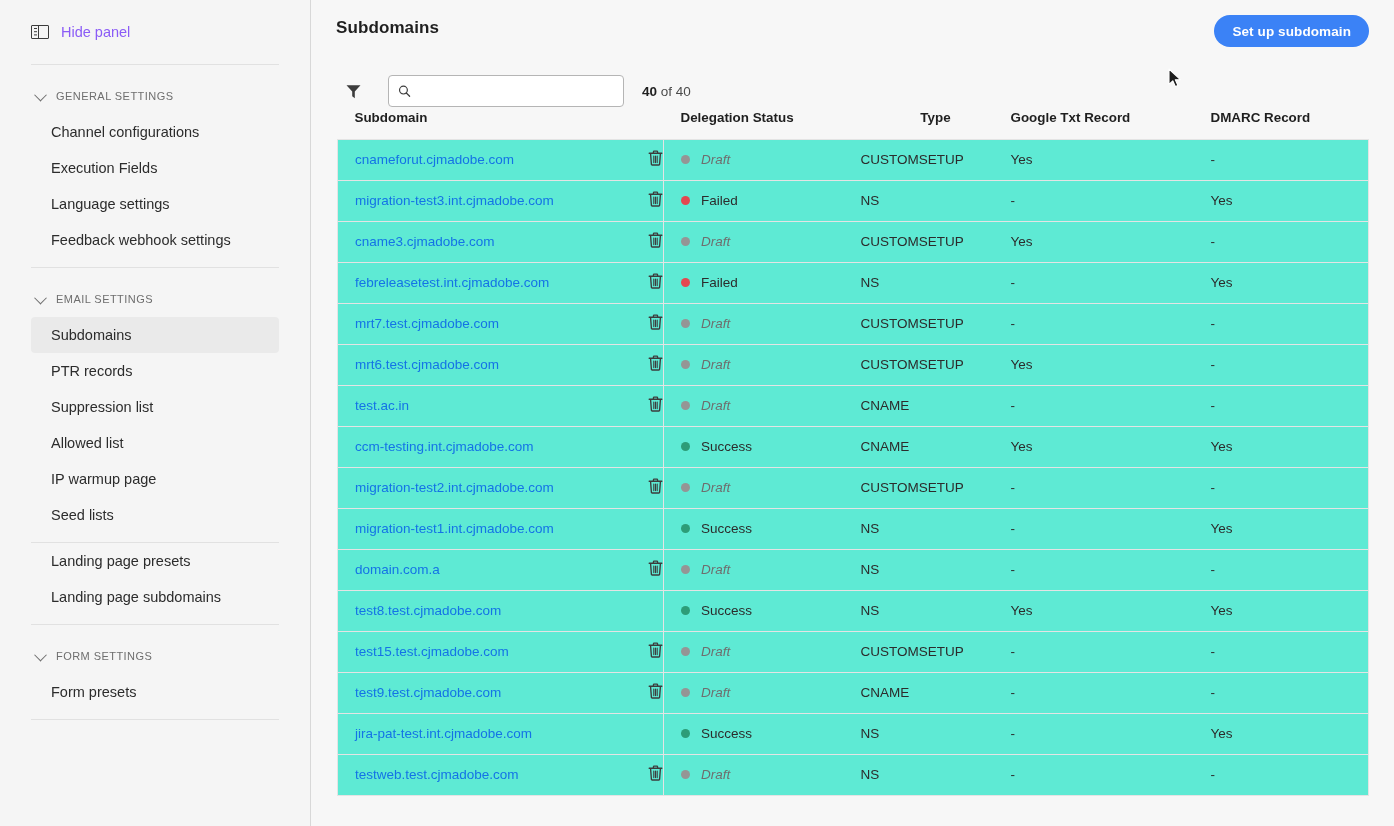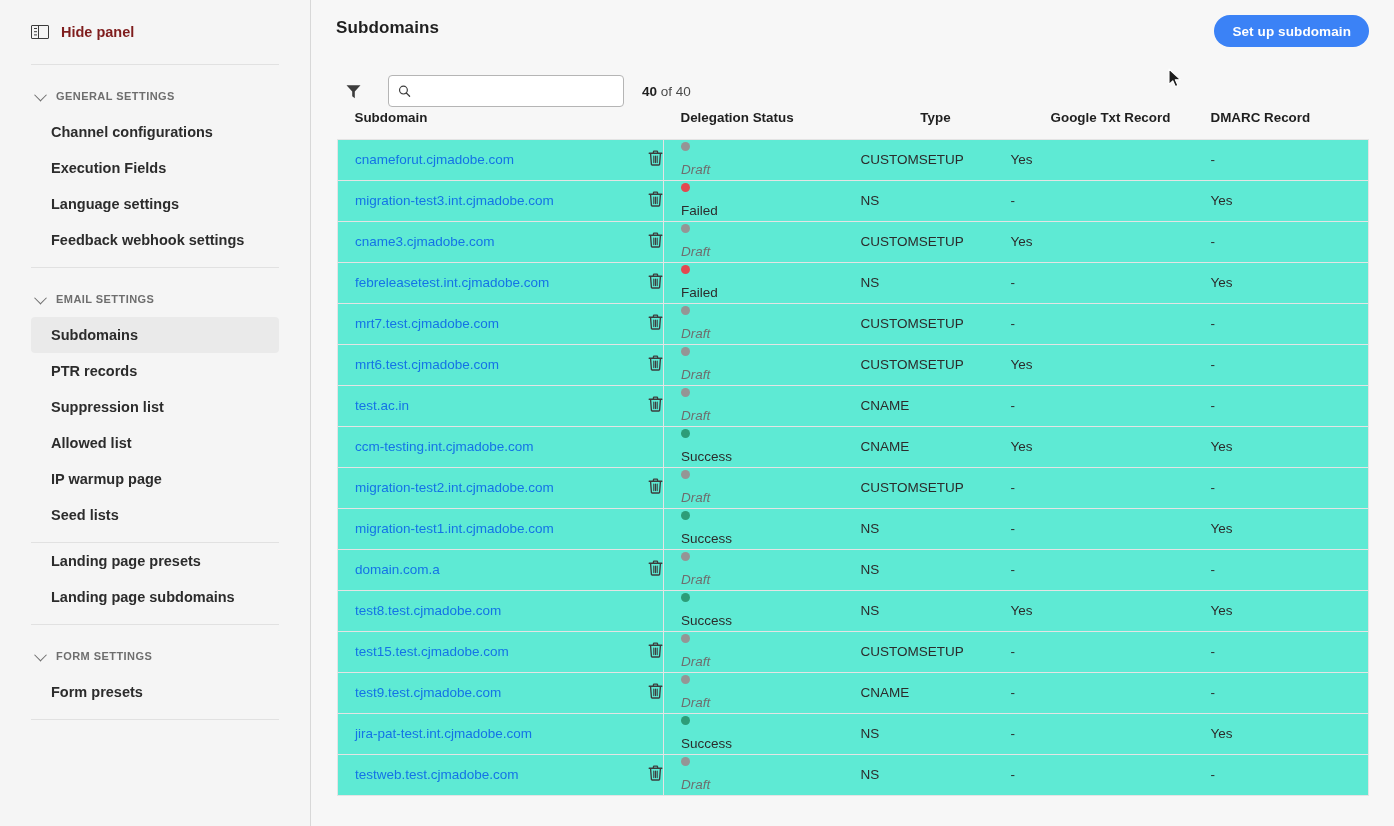--- a/index.html
+++ b/index.html
@@ -20,41 +20,41 @@
     border-right: 1px solid #d8d8d8;
     position: relative;
     flex: 0 0 311px;
     overflow: hidden;
   }
   .hide-panel {
     display: flex; align-items: center; gap: 12px;
     height: 64px; padding: 0 0 0 31px;
     cursor: pointer;
   }
-  .hide-panel .label { font-size: 14.5px; color: #7f1d1d; font-weight: bold; }
+  .hide-panel .label { font-size: 14.5px; color: #8b5cf6; }
   .panel-icon {
     width: 18px; height: 14px;
     border: 1.6px solid #3c3c3c;
     border-radius: 1px;
     position: relative;
     display: block;
   }
   .panel-icon:before {
     content: ""; position: absolute;
     left: 0; top: 0; bottom: 0; width: 6px;
     border-right: 1.6px solid #3c3c3c;
   }
   .panel-icon:after {
     content: ""; position: absolute;
     left: 1.5px; top: 2px; width: 3px; height: 1.4px;
     background: #3c3c3c;
     box-shadow: 0 3.2px 0 #3c3c3c, 0 6.4px 0 #3c3c3c;
   }
   .side-divider { height: 1px; background: #e1e1e1; margin: 0 31px; }
-  .side-group { padding: 0; font-weight: bold; }
+  .side-group { padding: 0; }
   .group-header {
     display: flex; align-items: center; gap: 11px;
     height: 36px; padding: 0 0 0 36px;
     margin-top: 13px;
     cursor: pointer;
   }
   .group-header .gtitle {
     font-size: 11px; letter-spacing: .45px;
     color: #6e6e6e; text-transform: uppercase;
   }
@@ -130,42 +130,42 @@
     text-align: left;
     font-size: 13.4px; font-weight: bold; color: #1f1f1f;
     padding: 0 0 12px 0;
     height: 30px;
     vertical-align: middle;
   }
   .c-sub   { width: 310px; padding-left: 17px !important; }
   .c-del   { width: 16px; }
   .c-stat  { width: 197px; padding-left: 17px !important; }
   .c-type  { width: 150px; text-align: center; }
-  .c-gtxt  { width: 200px; text-align: center; }
+  .c-gtxt  { width: 200px; }
   .c-dmarc { width: 158px; }
 
   tbody tr { background: #5eead4; height: 41px; }
   tbody td {
     border-top: 1px solid #e4e4e4;
     border-bottom: 1px solid #e4e4e4;
     font-size: 13.5px;
     color: #2c2c2c;
     height: 41px;
     vertical-align: middle;
   }
   tbody td:first-child { border-left: 1px solid #e4e4e4; padding-left: 17px; }
   tbody td:last-child  { border-right: 1px solid #e4e4e4; }
   td.cell-del { border-right: 1px solid #e4e4e4; padding-right: 14px; text-align: right; }
   td.cell-stat { padding-left: 17px; }
 
   .sublink { color: #1473e6; text-decoration: none; font-size: 13.5px; cursor: pointer; }
 
   .trash { display: inline-block; cursor: pointer; vertical-align: middle; }
 
-  .status { display: flex; gap: 11px; flex-direction: column; }
+  .status { display: flex; align-items: center; gap: 11px; }
   .dot { width: 9px; height: 9px; border-radius: 50%; flex: 0 0 9px; }
   .dot.draft   { background: #959595; }
   .dot.failed  { background: #e34850; }
   .dot.success { background: #2d9d78; }
   .stext { font-size: 13.5px; }
   .stext.draft { font-style: italic; color: #6e6e6e; }
   .stext.failed, .stext.success { color: #2c2c2c; }
 
   
   .cursor { position: absolute; left: 857px; top: 68px; pointer-events: none; }

